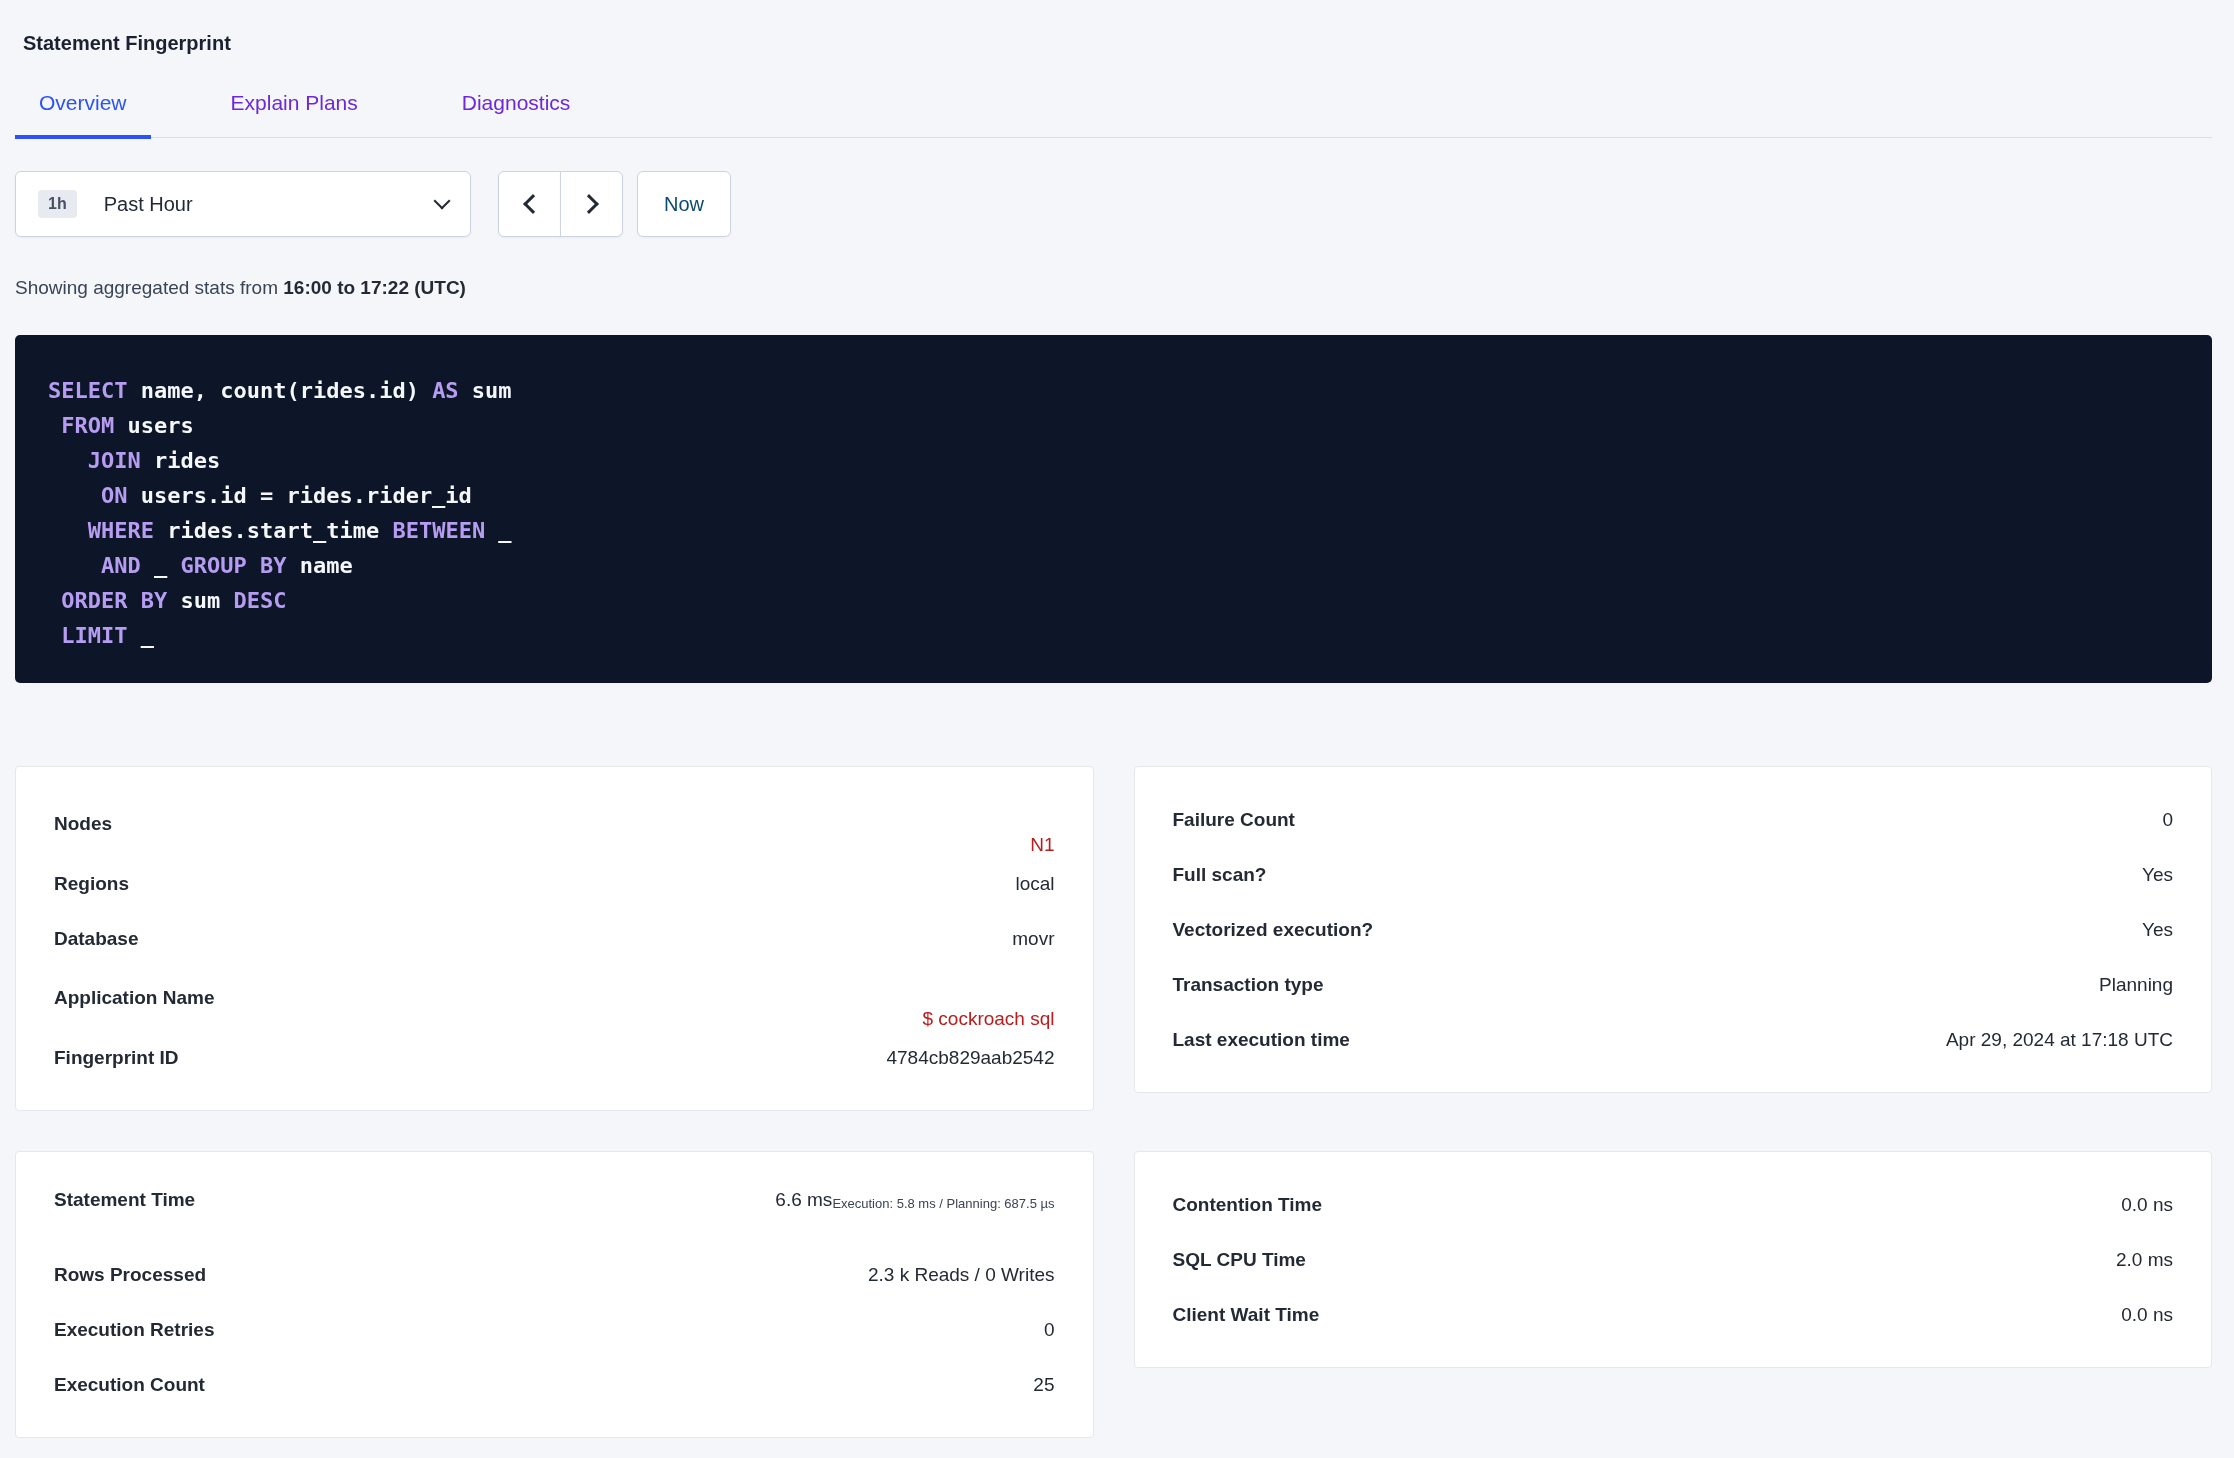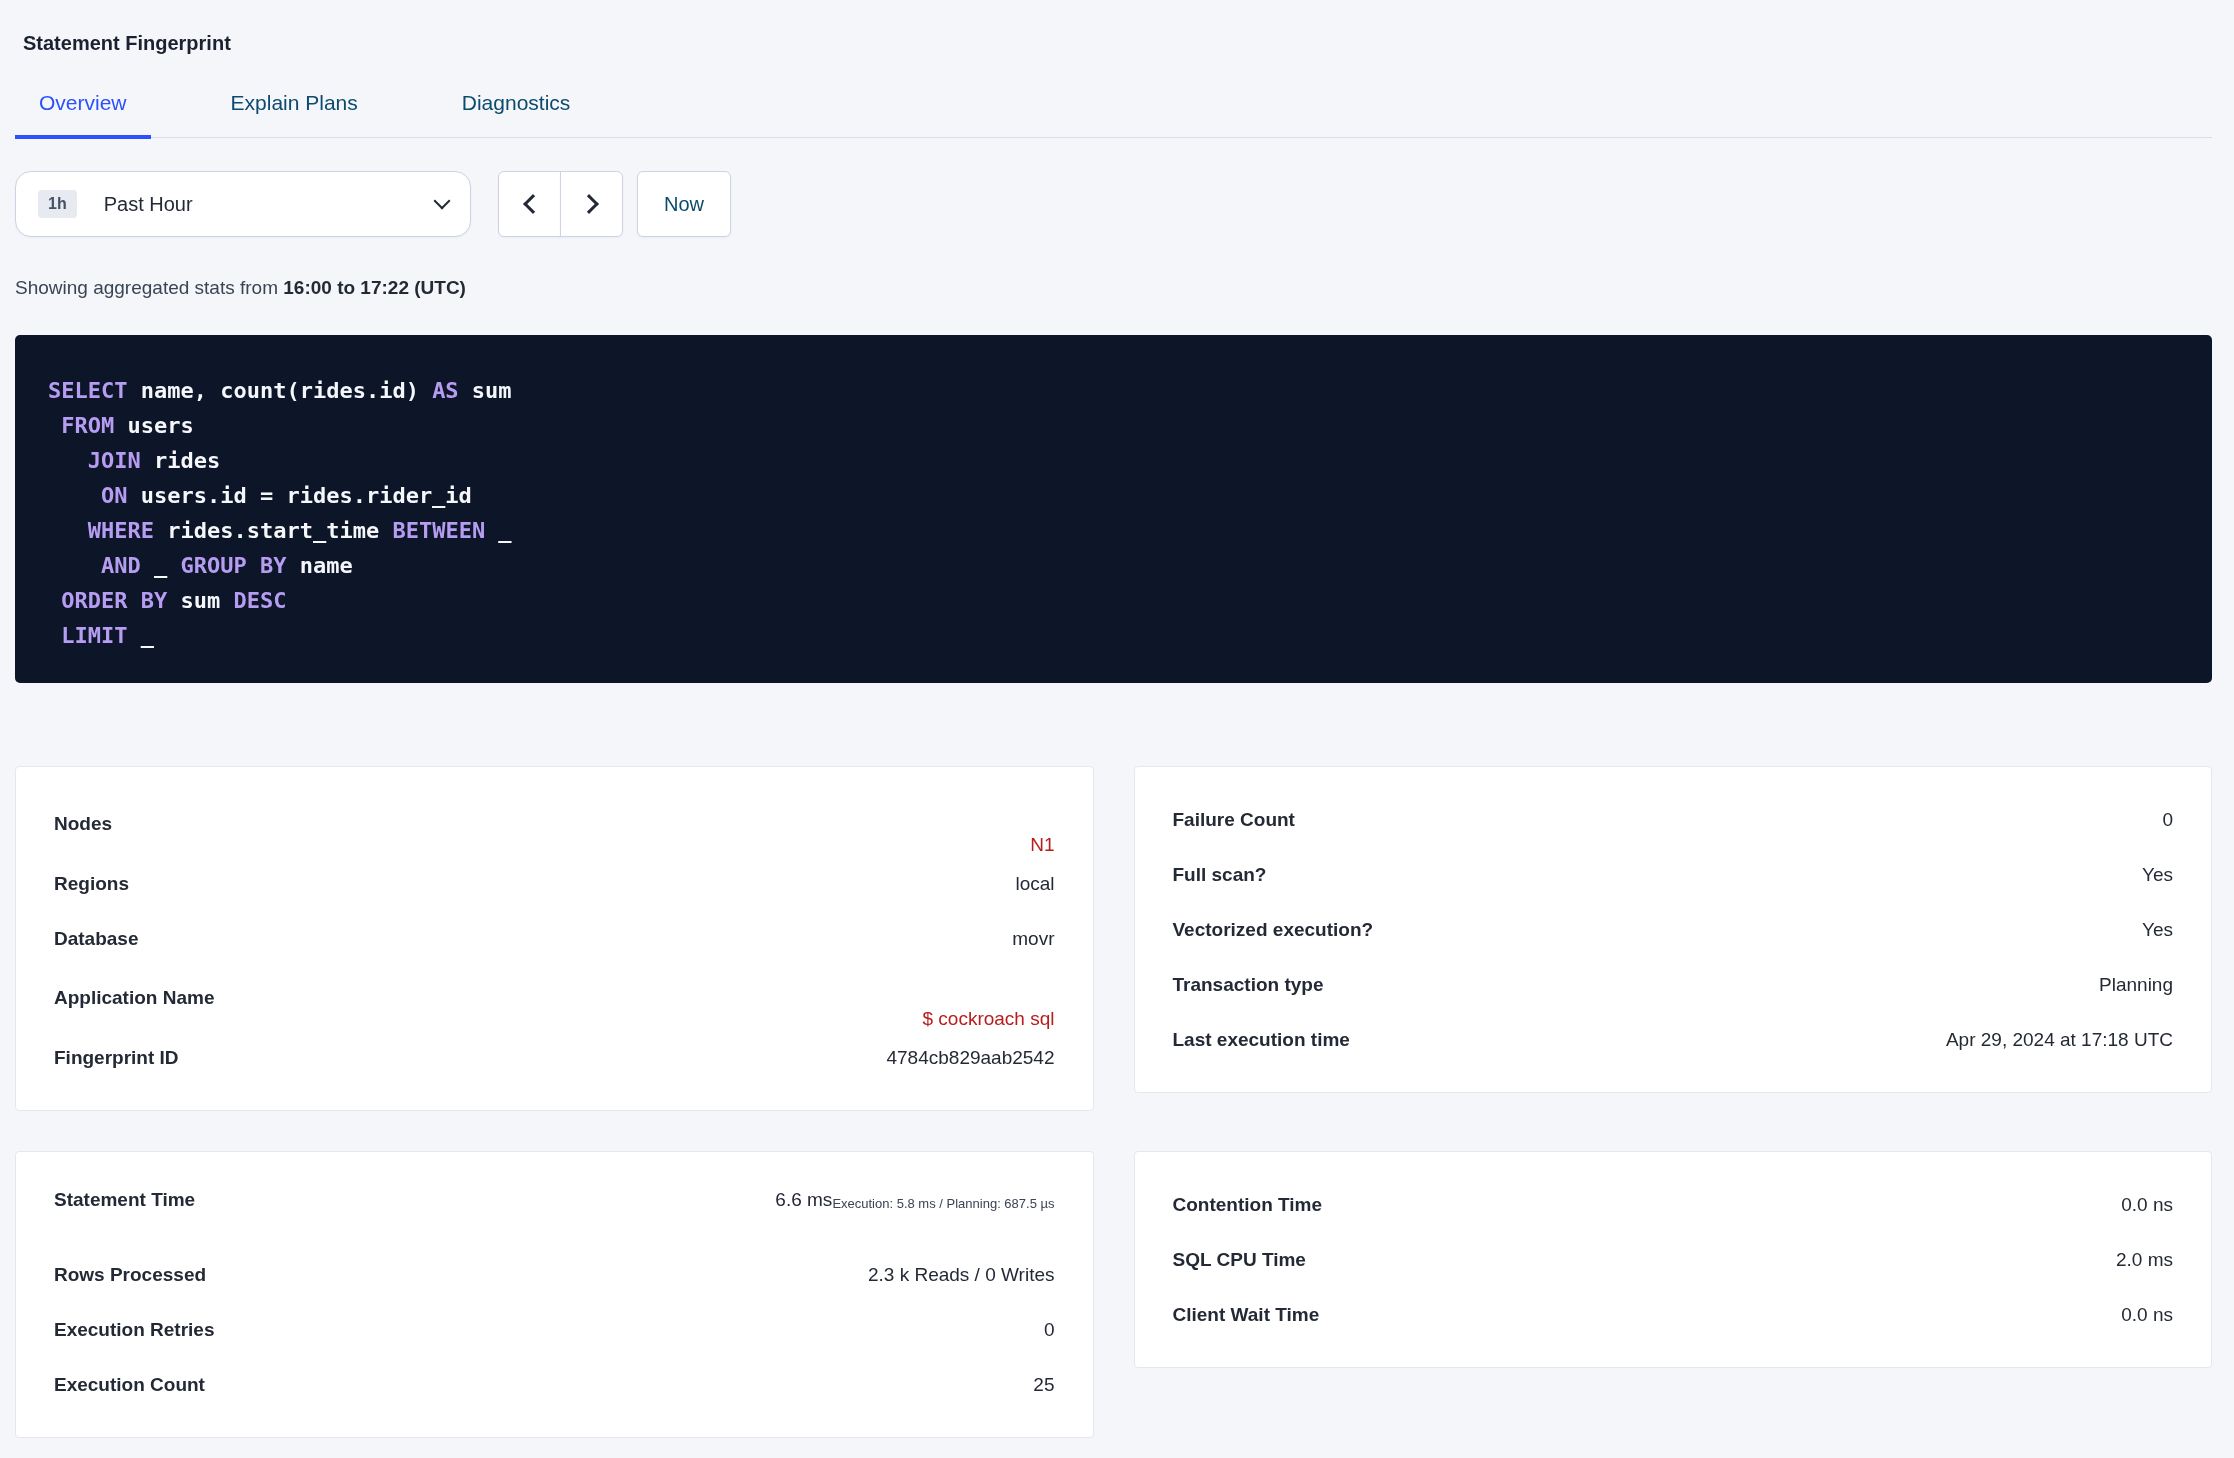--- a/index.html
+++ b/index.html
@@ -12,29 +12,29 @@
     overflow: hidden;
   }
   .page { width: 100%; height: 100%; padding: 24px 22px 0 15px; }
 
   
   .page-title { font-size: 20px; font-weight: 700; margin: 8px; color: #1b2130; }
 
   
   .tabs { display: flex; margin-top: 36px; border-bottom: 1px solid #d9dfe8; }
   .tab {
-    font-size: 21px; color: #0c4a6e; padding: 0 24px 20px 24px; margin-right: 56px;
+    font-size: 21px; color: #6d28d9; padding: 0 24px 20px 24px; margin-right: 56px;
     cursor: pointer; position: relative; border-bottom: 4px solid transparent; margin-bottom: -2px;
   }
   .tab.active { color: #2c51fb; border-bottom-color: #2c51fb; }
 
   
   .controls { display: flex; align-items: center; margin-top: 33px; }
   .time-dropdown {
-    width: 456px; height: 66px; background: #fff; border: 1px solid #cdd3e0; border-radius: 16px;
+    width: 456px; height: 66px; background: #fff; border: 1px solid #cdd3e0; border-radius: 6px;
     display: flex; align-items: center; padding: 0 22px; cursor: pointer;
     box-shadow: 0 1px 2px rgba(40,55,80,0.05);
   }
   .range-badge {
     background: #e7ebf1; color: #475066; font-size: 16px; font-weight: 700;
     border-radius: 4px; padding: 5px 10px;
   }
   .range-label { font-size: 20px; margin-left: 27px; color: #242a35; text-align: center; }
   .chev { display: inline-block; border-color: #242a35; border-style: solid; border-width: 0; }
   .chev-down {

